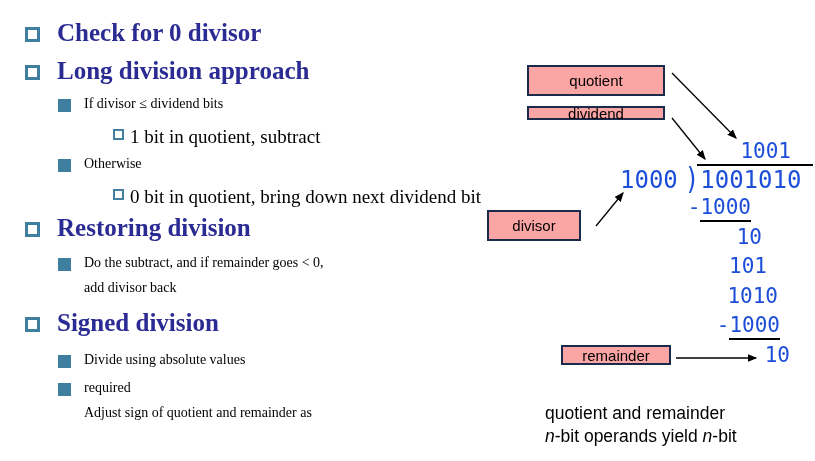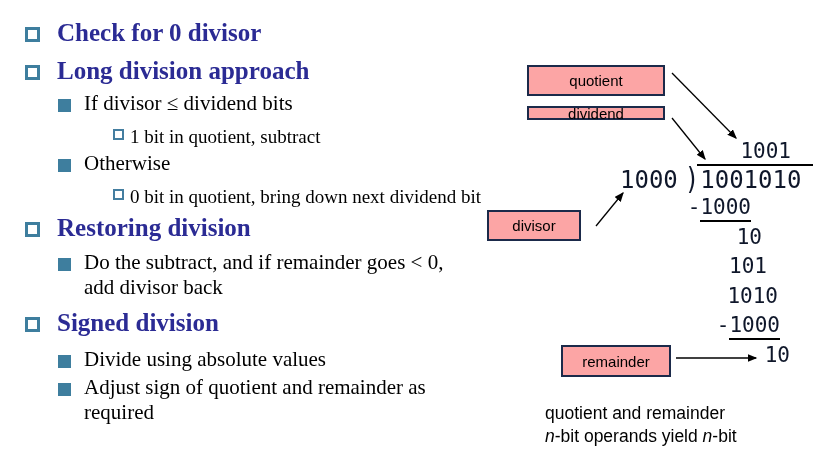--- a/index.html
+++ b/index.html
@@ -11,37 +11,37 @@
   
   .li { position:absolute; left:0; width:560px; }
   .b1 { position:absolute; left:25px; top:9px; width:9px; height:9px;
         border:3px solid #3e7e9e; background:#fff; }
   .b2 { position:absolute; left:58px; top:8px; width:13px; height:13px;
         background:#3e7e9e; }
   .b3 { position:absolute; left:113px; top:4px; width:7px; height:7px;
         border:2px solid #447ea0; background:#fff; }
   .t1 { margin-left:57px; font-weight:bold; font-size:25px; line-height:30px;
         color:#2b2b94; }
-  .t2 { margin-left:84px; font-size:21px; line-height:25px; color:#000; }
+  .t2 { margin-left:84px; font-size:14px; line-height:25px; color:#000; }
   .t3 { margin-left:130px; font-size:19px; line-height:24px; color:#000; }
   .t1 span, .t2 span, .t3 span { display:block; }
 
   
   .dlabel { position:absolute; background:#fca5a5; border:2px solid #1b2a4a;
             box-sizing:border-box; font-family:"Liberation Sans", sans-serif;
             font-size:15px; color:#000; display:flex; align-items:center;
             justify-content:center; }
   #box-quotient  { left:527px; top:65px;  width:138px; height:31px; }
   #box-dividend  { left:527px; top:106px; width:138px; height:14px; }
   #box-divisor   { left:487px; top:210px; width:94px; height:31px; }
-  #box-remainder { left:561px; top:345px; width:110px; height:32px; }
+  #box-remainder { left:561px; top:345px; width:110px; height:20px; }
 
   
   .division { position:absolute; left:618px; top:140px; width:197px; height:240px;
-              font-family:"DejaVu Sans Mono", monospace; color:#0f172a; }
+              font-family:"DejaVu Sans Mono", monospace; color:#1d4ed8; }
   .dq   { position:absolute; top:0; right:24px; font-size:21px; line-height:22px; }
   .dbar { position:absolute; top:24px; left:79px; right:2px; height:2px; background:#000; }
   .dmain{ position:absolute; top:27px; left:2px; font-size:24px; line-height:27px;
           white-space:nowrap; }
   .dmain .paren { display:inline-block; transform:scaleY(1.25) translateY(-1px);
           margin:0 1px 0 7px; }
   .ds   { position:absolute; font-size:21px; line-height:22px; white-space:nowrap; }
   .u    { border-bottom:2px solid #000; padding-bottom:1px; }
   #step-0 { top:56px;  right:64px; }
   #step-1 { top:86px;  right:53px; }
@@ -131,22 +131,22 @@
 <div class="li" style="top:347px">
   <span class="b2"></span>
   <div class="t2">
       <span>Divide using absolute values</span>
     </div>
 </div>
 
 <div class="li" style="top:375px">
   <span class="b2"></span>
   <div class="t2">
+    <span>required</span>
     <span>Adjust sign of quotient and remainder as</span>
-    <span>required</span>
   </div>
 </div>
 
 <div id="box-quotient" class="dlabel">quotient</div>
 <div id="box-dividend" class="dlabel">dividend</div>
 <div id="box-divisor" class="dlabel">divisor</div>
 <div id="box-remainder" class="dlabel">remainder</div>
 
 <svg id="arrows">
   <defs>

